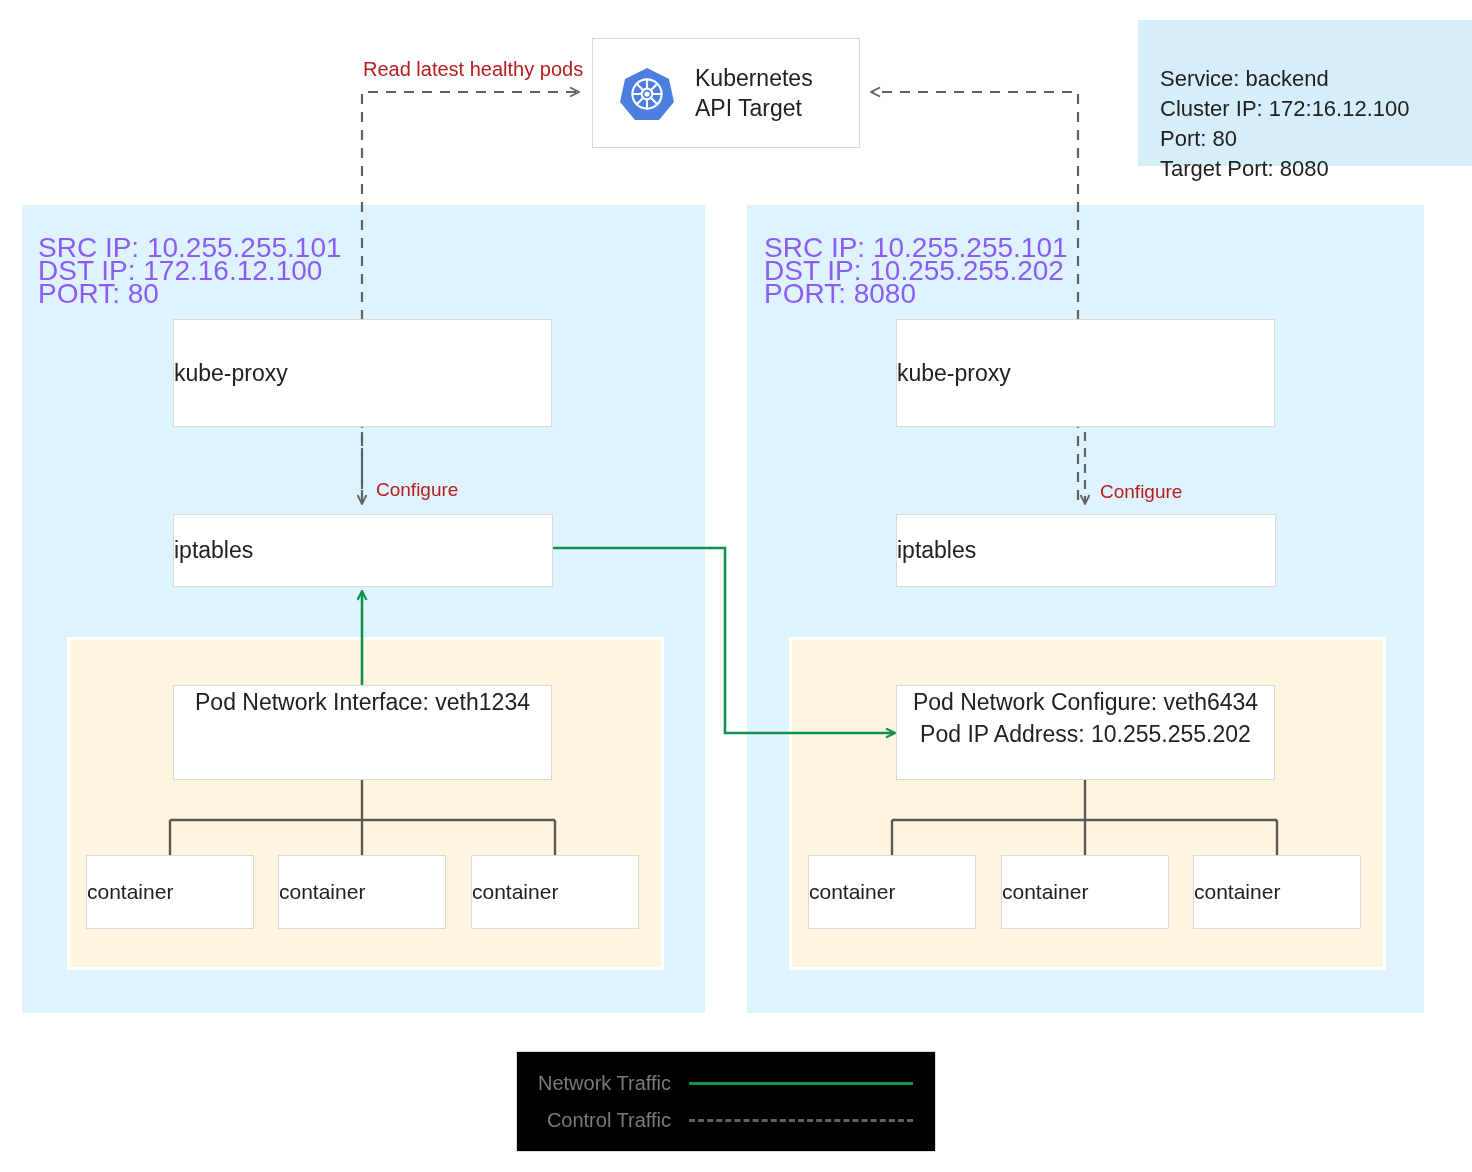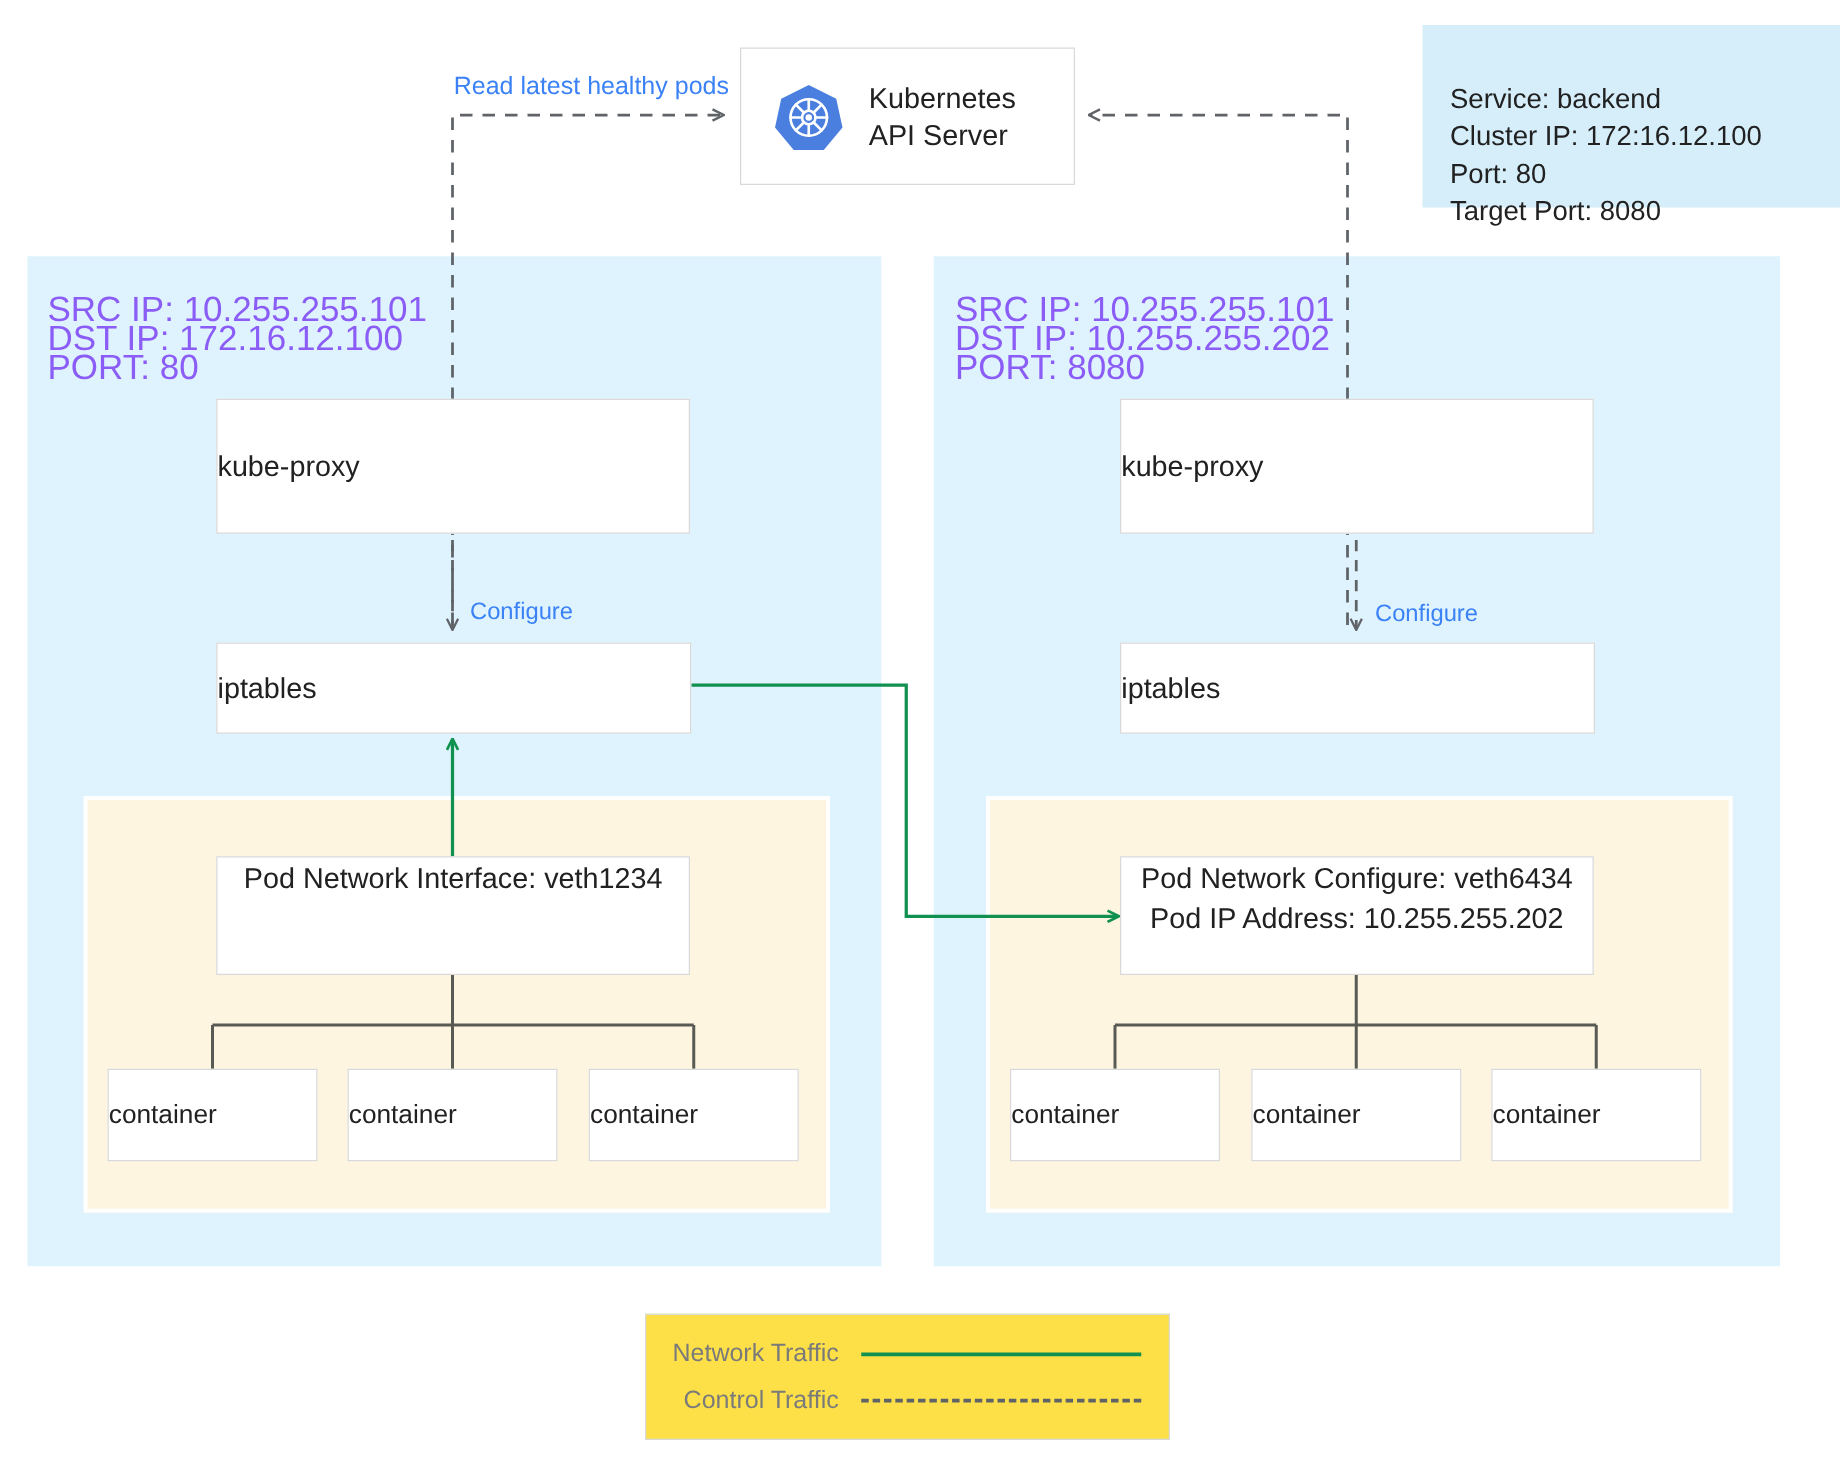--- a/index.html
+++ b/index.html
@@ -89,31 +89,31 @@
   .node-meta {
     font-size: 28px;
     line-height: 23px;
     color: #8b5cf6;
     white-space: pre-line;
   }
 
   
   .edge-label {
     font-size: 20px;
-    color: #3b82f6;
+    color: #b91c1c;
     white-space: nowrap;
   }
   .edge-label.small {
     font-size: 19px;
     margin-top: 20px;
   }
 
   
   .legend-box {
-    background: #fde047;
+    background: #000000;
     border: 1px solid #d9d9d9;
   }
   .legend-row {
     display: flex;
     align-items: center;
     justify-content: flex-end;
     gap: 18px;
   }
   .legend-label {
     font-size: 20px;
@@ -210,21 +210,21 @@
           <line x1="33.4" y1="28" x2="42.6" y2="28"></line>
           <line x1="17.7" y1="17.7" x2="24.2" y2="24.2"></line>
           <line x1="31.8" y1="31.8" x2="38.3" y2="38.3"></line>
           <line x1="38.3" y1="17.7" x2="31.8" y2="24.2"></line>
           <line x1="24.2" y1="31.8" x2="17.7" y2="38.3"></line>
         </g>
         <circle cx="28" cy="28" r="2.6" fill="#ffffff"></circle>
       </svg>
     </span>
     <span class="api-label" style="margin-left:76px;">Kubernetes
-API Server</span>
+API Target</span>
   </div>
 
   <div class="abs service-box" style="left:1138px; top:20px; width:376px; height:146px;">
     <span>Service: backend
 Cluster IP: 172:16.12.100
 Port: 80
 Target Port: 8080</span>
   </div>
 
   <div class="abs edge-label" style="left:363px; top:58px;">Read latest healthy pods</div>

